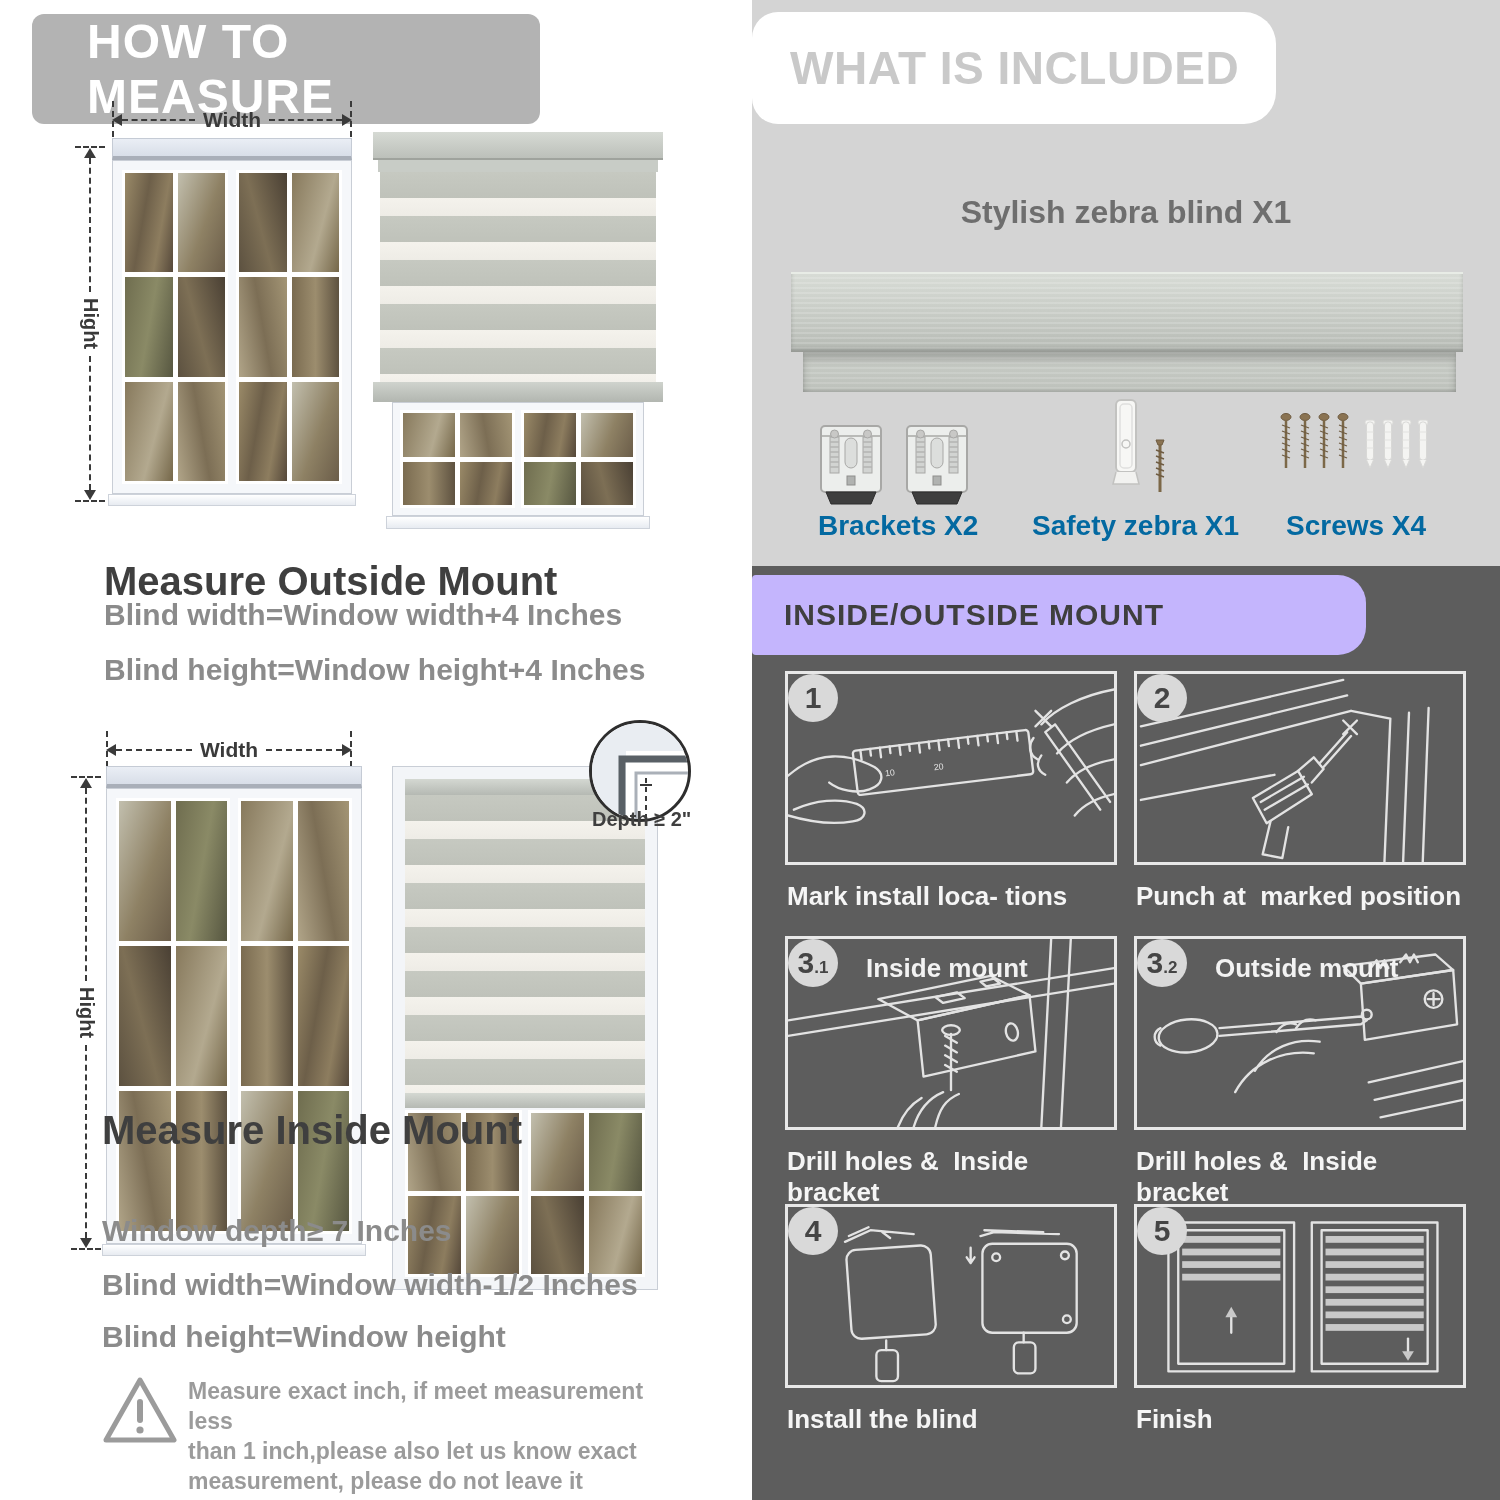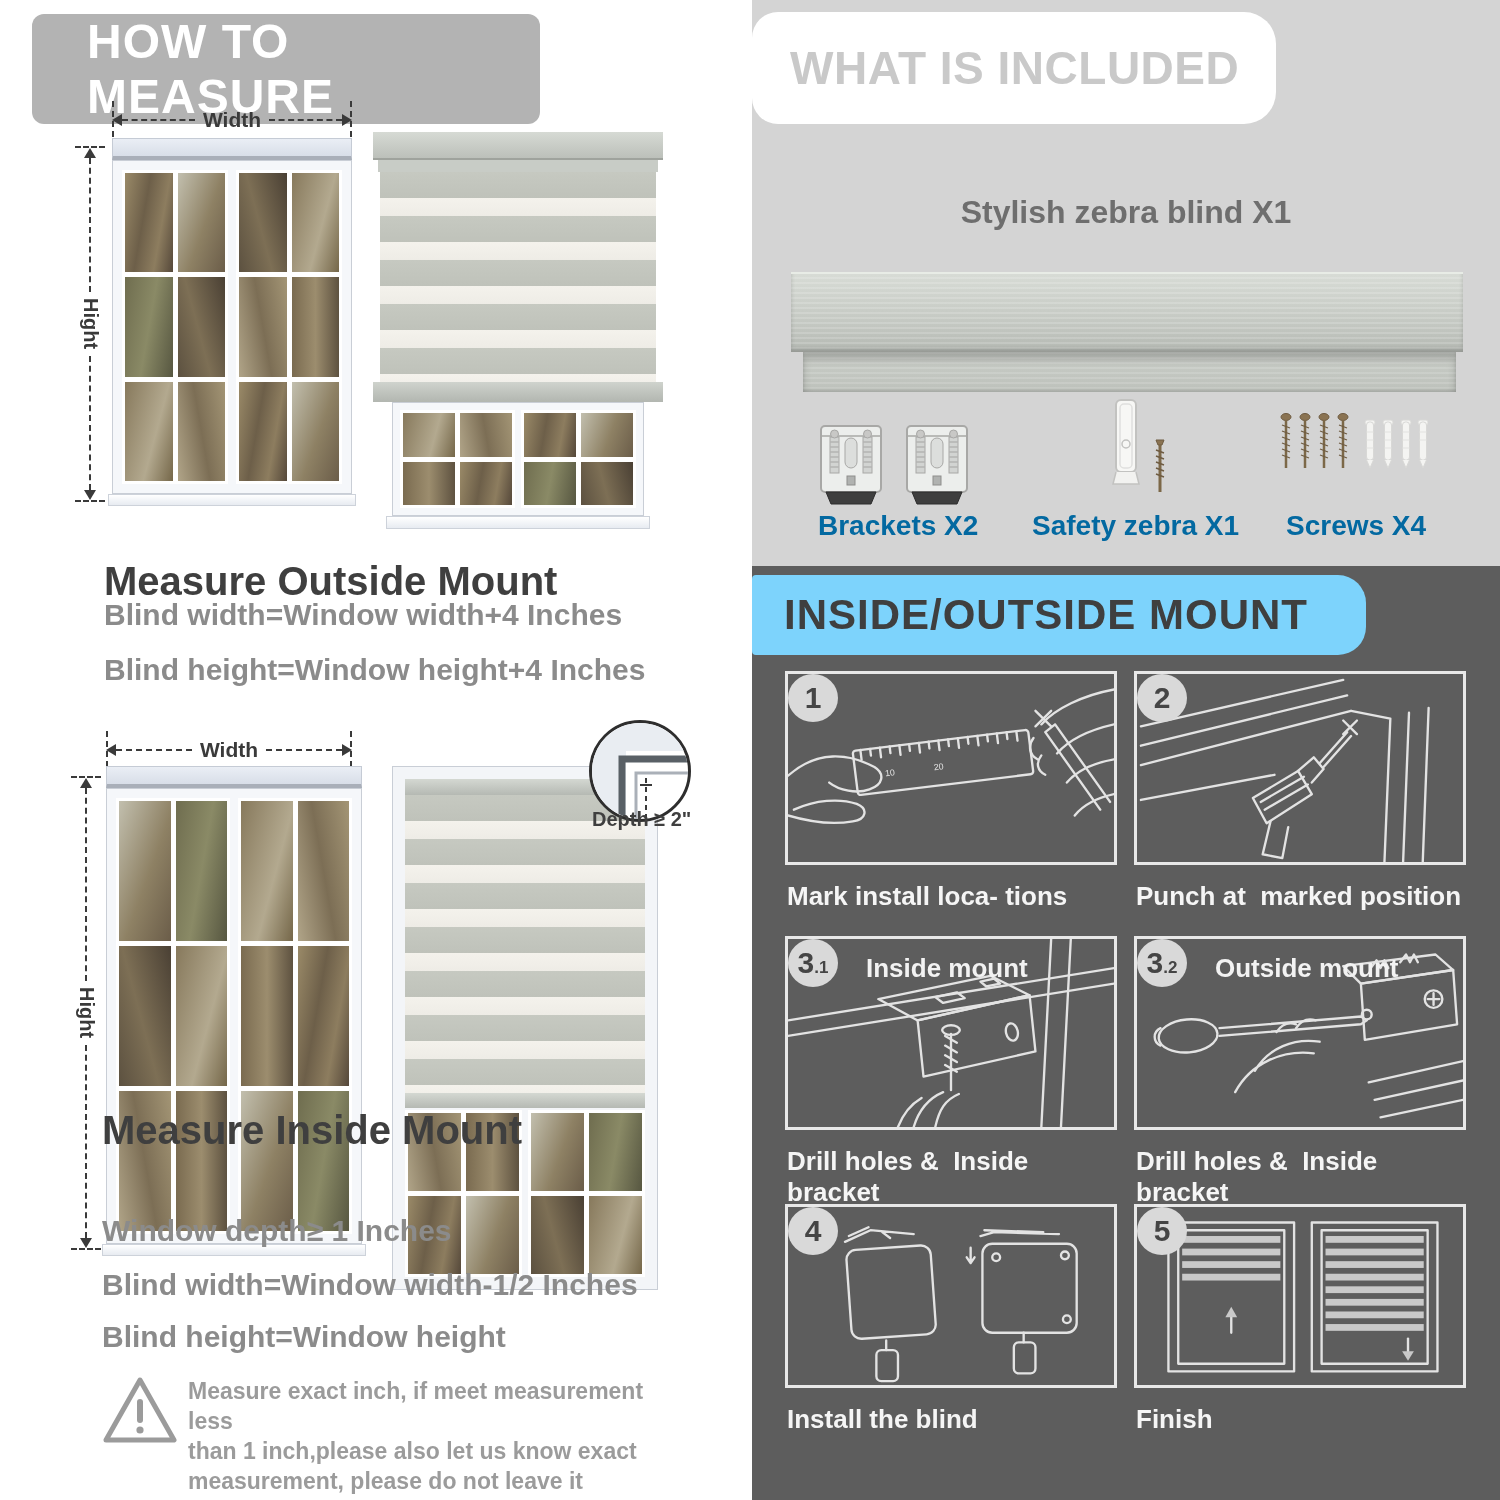--- a/index.html
+++ b/index.html
@@ -85,23 +85,23 @@
       background:repeating-linear-gradient(180deg,rgba(255,255,255,.16) 0 2px,rgba(0,0,0,0) 2px 5px),
                  linear-gradient(180deg,#d8dcd6,#c2c6c0 70%,#b4b8b2);
       box-shadow:inset 0 2px 0 #e8ece6, inset 0 -3px 4px rgba(0,0,0,.18);}
   .headrail-val{position:absolute;left:51px;top:352px;width:653px;height:40px;
       background:repeating-linear-gradient(180deg,rgba(255,255,255,.14) 0 2px,rgba(0,0,0,0) 2px 5px),
                  linear-gradient(180deg,#c9cdc7,#bdc1bb);
       box-shadow:inset 0 7px 8px rgba(0,0,0,.20), inset 0 -2px 3px rgba(0,0,0,.12);}
   .item-label{position:absolute;top:510px;font-size:28px;font-weight:bold;color:#0369a1;white-space:nowrap;}
 
   .panel-dark{position:absolute;left:752px;top:566px;width:748px;height:934px;background:#5d5d5d;}
-  .hdr-mount{position:absolute;left:0;top:9px;width:614px;height:80px;background:#7dd3fc;border-radius:4px 28px 28px 4px;
+  .hdr-mount{position:absolute;left:0;top:9px;width:614px;height:80px;background:#c4b5fd;border-radius:4px 28px 28px 4px;
              display:flex;align-items:center;padding-left:32px;box-sizing:border-box;
-             color:#3f3f3f;font-size:42px;font-weight:bold;letter-spacing:1px;}
+             color:#3f3f3f;font-size:30px;font-weight:bold;letter-spacing:1px;}
   .step{position:absolute;}
   .sbox{position:absolute;left:0;top:0;width:100%;border:3px solid #e8e8e8;box-sizing:border-box;background:#5d5d5d;}
   .badge{position:absolute;left:0;top:0;width:50px;height:48px;background:#d9d9d9;border-radius:50%;
          display:flex;align-items:center;justify-content:center;color:#454545;font-weight:bold;font-size:30px;}
   .badge .sub{font-size:17px;margin-top:9px;}
   .stitle{position:absolute;left:78px;top:14px;color:#f2f2f2;font-size:26px;font-weight:bold;}
   .cap{position:absolute;left:2px;color:#f5f5f5;font-size:26px;font-weight:bold;white-space:pre-wrap;}
   .art{position:absolute;left:0;top:0;width:100%;height:100%;}
   .art path,.art line,.art rect,.art circle,.art ellipse,.art polyline
       {stroke:#e3e3e3;stroke-width:2.4;fill:none;stroke-linecap:round;stroke-linejoin:round;}
@@ -254,21 +254,21 @@
       <path d="M0,0 H96 V28 H34 V96 H0 Z" fill="#e9edf2" stroke="none"></path>
       <path d="M30,96 V36 H96" fill="none" stroke="#596066" stroke-width="7"></path>
       <path d="M44,96 V50 H96" fill="none" stroke="#aab0b8" stroke-width="3"></path>
       <path d="M54,96 V54" fill="none" stroke="#3a3a3a" stroke-width="2" stroke-dasharray="5 4"></path>
       <path d="M48,62 h12" fill="none" stroke="#3a3a3a" stroke-width="2"></path>
     </svg>
   </div>
   <div class="depth-lbl" style="left:592px;top:808px;">Depth ≥ 2"</div>
 
   <div class="h1" style="left:102px;top:1108px;text-align:right;">Measure Inside Mount</div>
-  <div class="ln" style="left:102px;top:1214px;">Window depth≥ 1 Inches</div>
+  <div class="ln" style="left:102px;top:1214px;">Window depth≥ 7 Inches</div>
   <div class="ln" style="left:102px;top:1268px;">Blind width=Window width-1/2 Inches</div>
   <div class="ln" style="left:102px;top:1320px;">Blind height=Window height</div>
 
   <div class="abs" style="left:100px;top:1372px;width:80px;height:76px;">
     <svg viewBox="0 0 80 76" width="80" height="76">
       <path d="M40,8 L74,68 H6 Z" fill="none" stroke="#9b9b9b" stroke-width="5" stroke-linejoin="round"></path>
       <path d="M40,30 v18" stroke="#9b9b9b" stroke-width="6" stroke-linecap="round" fill="none"></path>
       <circle cx="40" cy="58" r="3.6" fill="#9b9b9b"></circle>
     </svg>
   </div>

